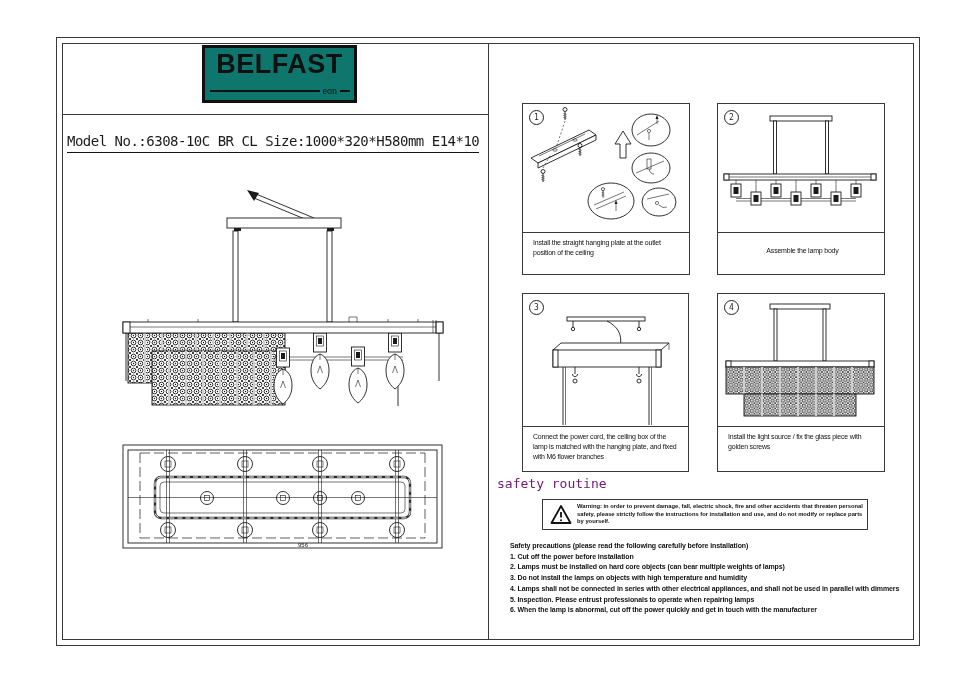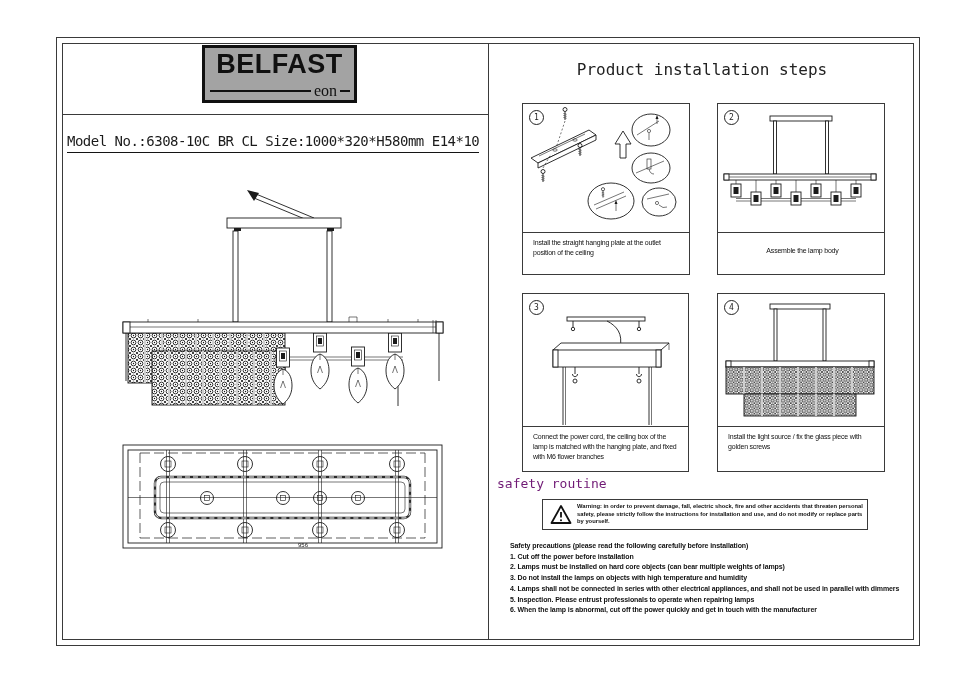--- a/index.html
+++ b/index.html
@@ -11,26 +11,26 @@
     font-family: "Liberation Sans", sans-serif;
     color: #141414;
     overflow: hidden;
   }
   .frame-outer { position:absolute; left:56px; top:37px; width:864px; height:609px; border:1px solid #3a3a3a; }
   .frame-inner { position:absolute; left:62px; top:43px; width:852px; height:597px; border:1px solid #3a3a3a; }
   .v-divider   { position:absolute; left:488px; top:43px; width:1px; height:597px; background:#3a3a3a; }
   .h-divider-left { position:absolute; left:62px; top:114px; width:427px; height:1px; background:#3a3a3a; }
 
   
-  .logo-box { position:absolute; left:202px; top:45px; width:155px; height:58px; border:3px solid #101010; background:#a3a3a3; }
+  .logo-box { position:absolute; left:202px; top:45px; width:155px; height:58px; border:3px solid #101010; background:#0f766e; }
   .logo-name { text-align:center; font-weight:bold; font-size:27px; letter-spacing:0.5px; margin-top:1px; color:#101010; }
   .logo-sub { position:absolute; left:5px; right:4px; bottom:3px; display:flex; align-items:center; gap:3px; }
   .logo-sub .rule  { flex:1; height:2px; background:#101010; }
   .logo-sub .rule2 { width:10px; height:2px; background:#101010; }
-  .logo-sub .tag { font-family:"Liberation Serif", serif; font-size:16px; line-height:12px; color:#101010; }
+  .logo-sub .tag { font-family:"Liberation Serif", serif; font-size:10px; line-height:12px; color:#101010; }
 
   .model-line {
     position:absolute; left:67px; top:133px;
     font-family:"DejaVu Sans Mono", monospace;
     font-size:14px; letter-spacing:-0.5px;
     border-bottom:1px solid #141414; padding-bottom:3px;
     white-space:nowrap; color:#1b1b1b;
   }
 
   .svg-abs { position:absolute; }
@@ -247,21 +247,20 @@
       <circle cx="163" cy="61" r="6.5"></circle>
         <rect x="160.5" y="58.5" width="5" height="5" class="lnt"></rect>
       <circle cx="200" cy="61" r="6.5"></circle>
         <rect x="197.5" y="58.5" width="5" height="5" class="lnt"></rect>
       <circle cx="238" cy="61" r="6.5"></circle>
         <rect x="235.5" y="58.5" width="5" height="5" class="lnt"></rect>
     </g>
   </svg>
   <div class="plan-dim">956</div>
 
-  <div class="install-title">Product installation steps</div>
 
   <div class="step-box" id="box1">
     <div class="step-illus">
       <div class="step-num">1</div>
       <svg width="166" height="128" viewBox="0 0 166 128">
         <defs>
           <g id="scr">
             <circle cx="0" cy="1.5" r="2" class="ln"></circle>
             <line x1="0" y1="3.5" x2="0" y2="12" class="ln"></line>
             <line x1="-1.6" y1="5.5" x2="1.6" y2="6.3" class="lnt"></line>

